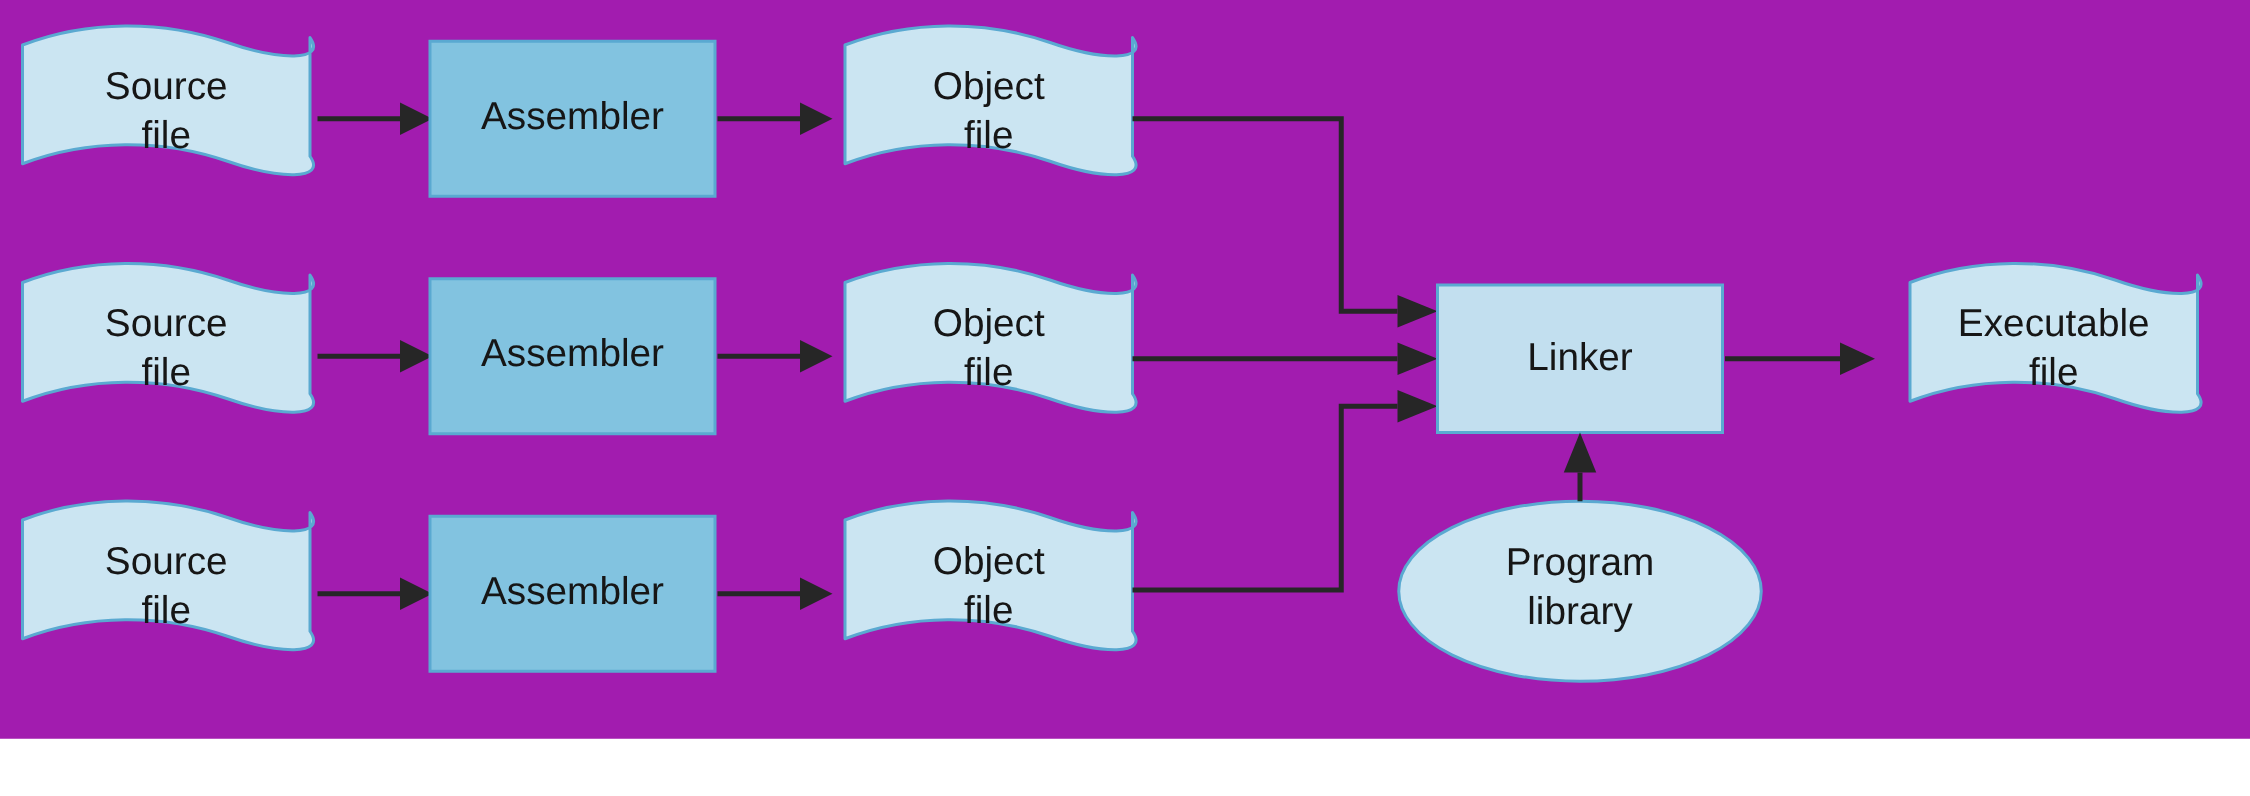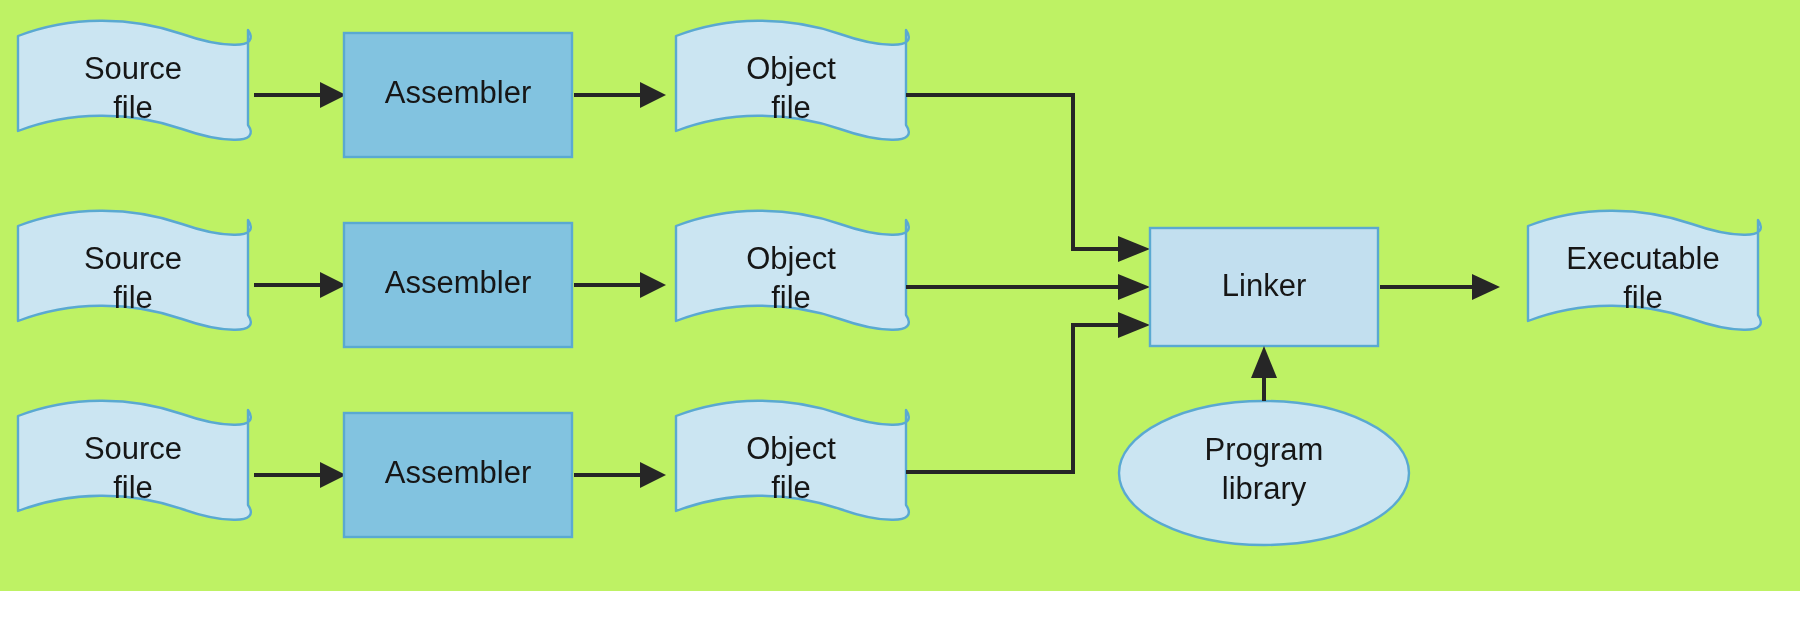--- a/index.html
+++ b/index.html
@@ -10,21 +10,21 @@
   body {
     width: 1800px;
     height: 637px;
     font-family: "Liberation Sans", sans-serif;
     overflow: hidden;
   }
   #diagram-root {
     position: relative;
     width: 1800px;
     height: 591px;
-    background: #bef264;
+    background: #a21caf;
     text-decoration: underline;
   }
   svg#flow {
     display: block;
     width: 1800px;
     height: 637px;
   }
   .node-label {
     font-family: "Liberation Sans", sans-serif;
     font-size: 31px;

